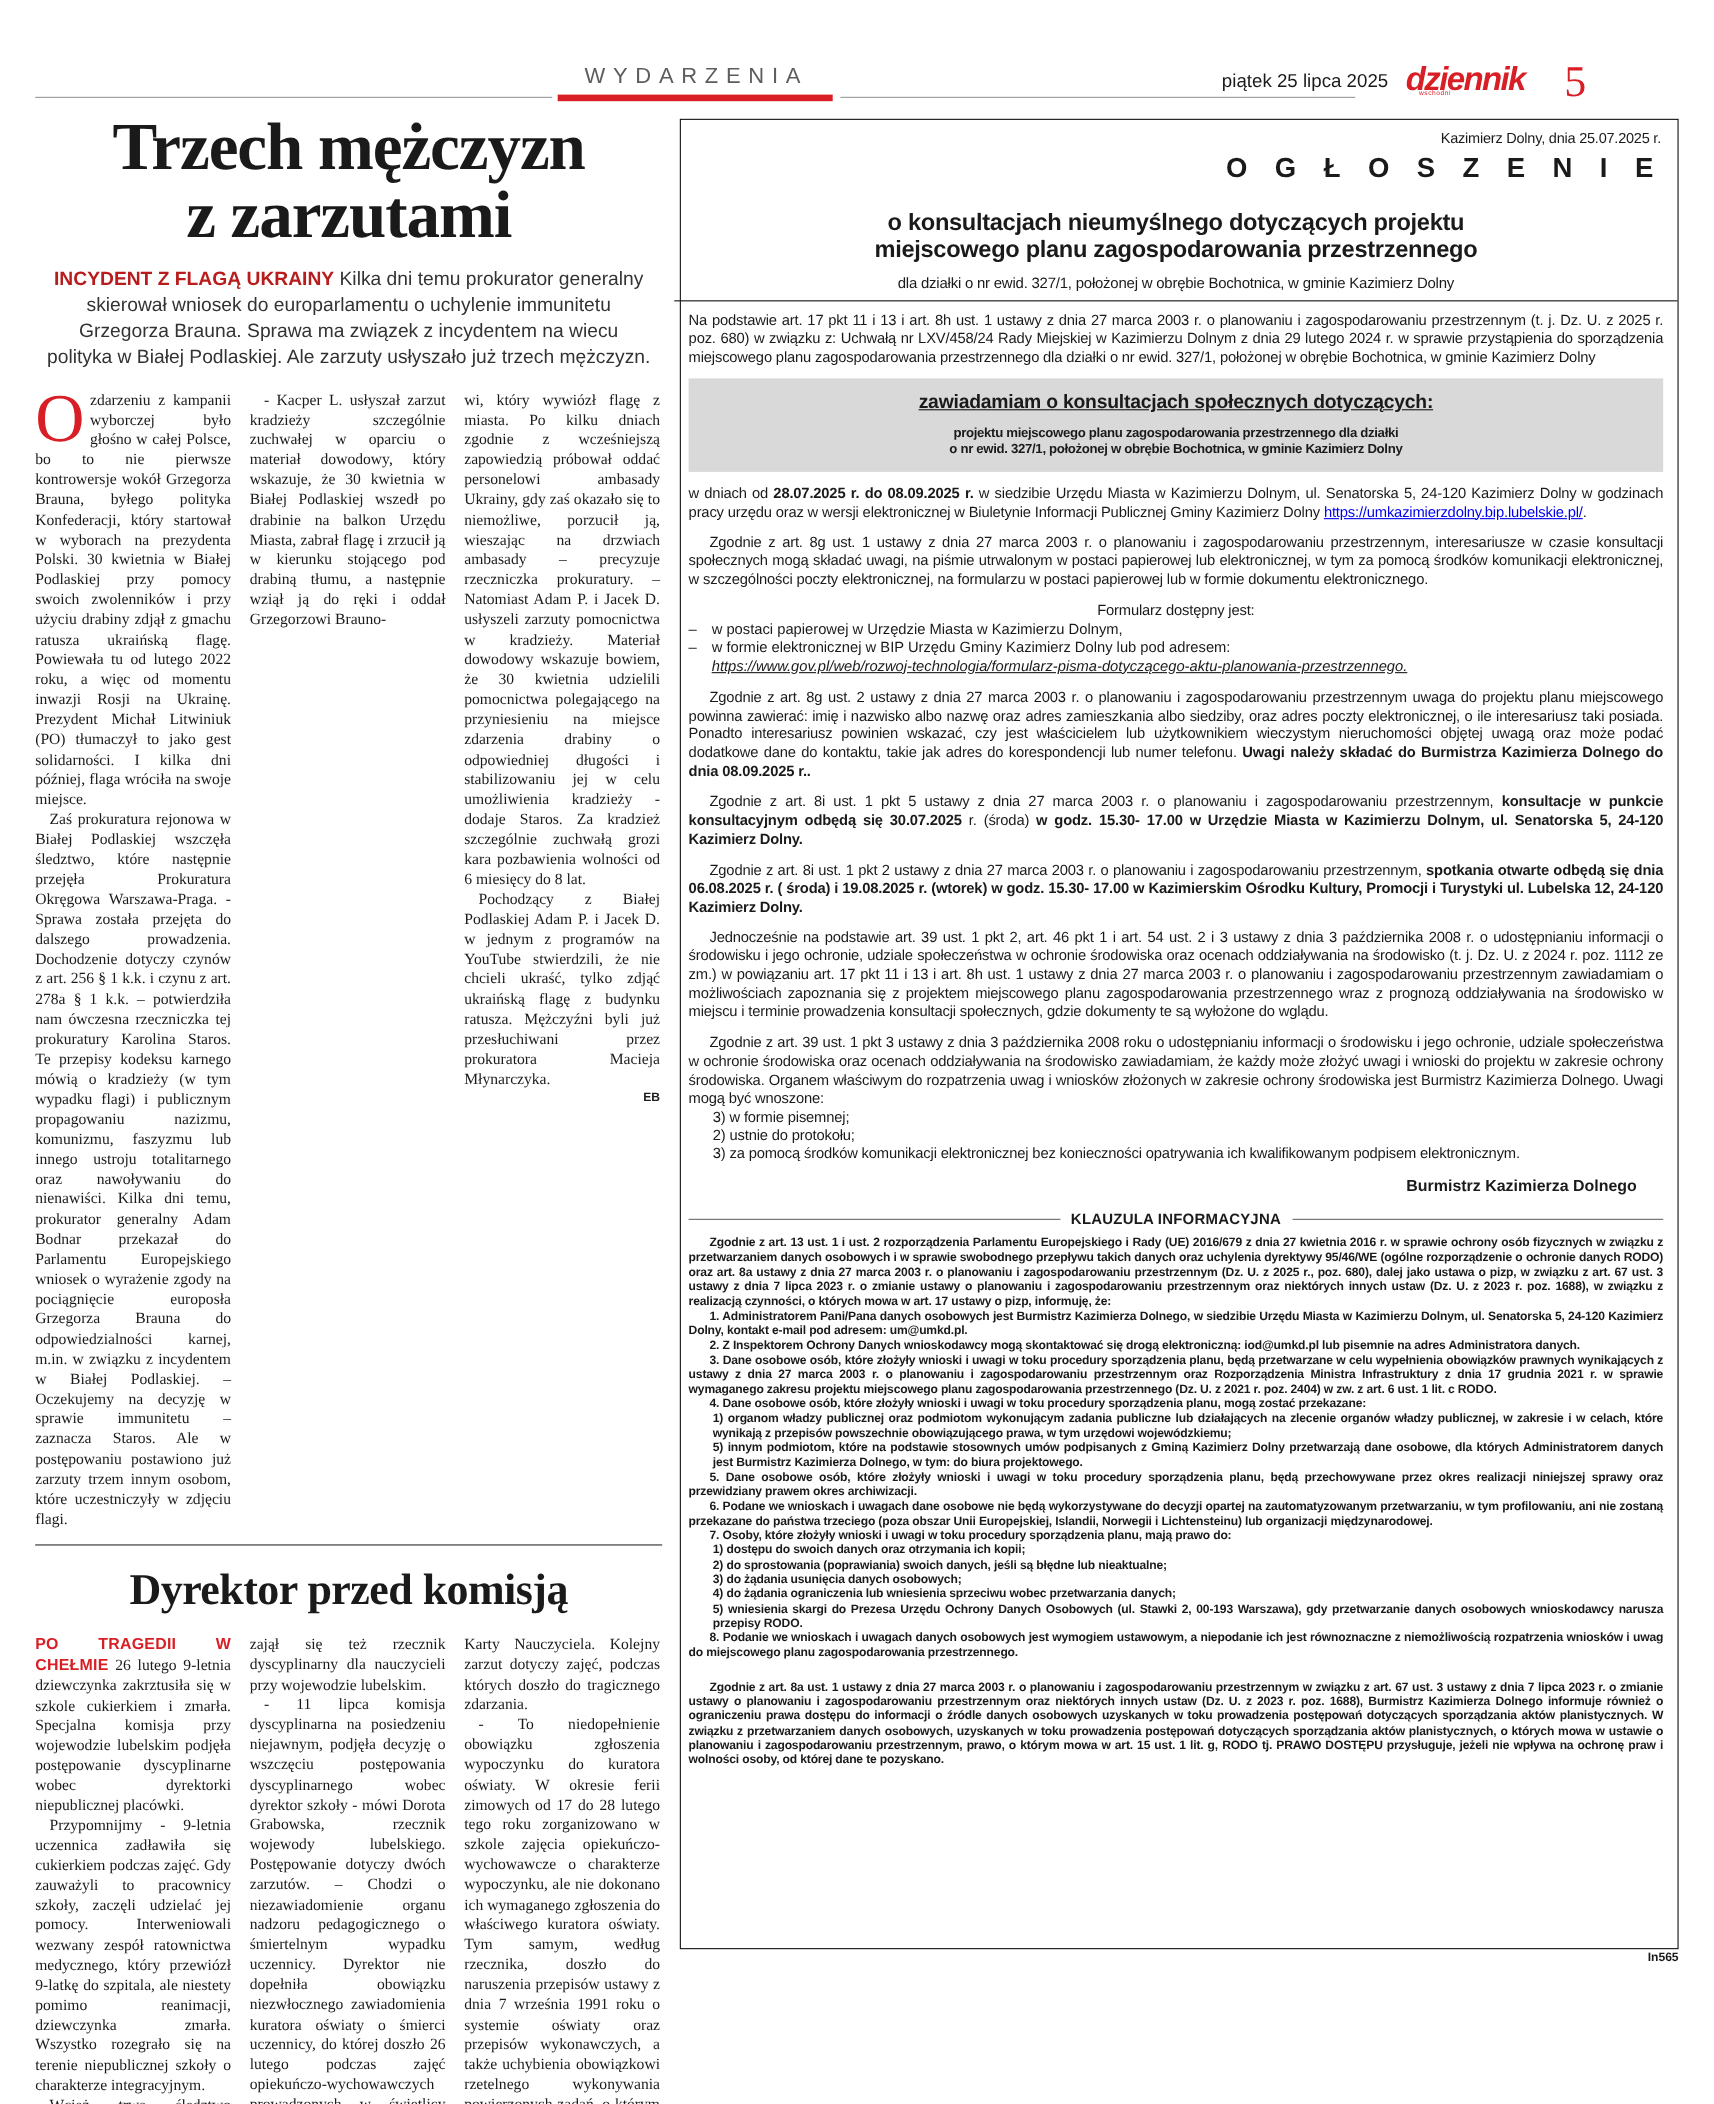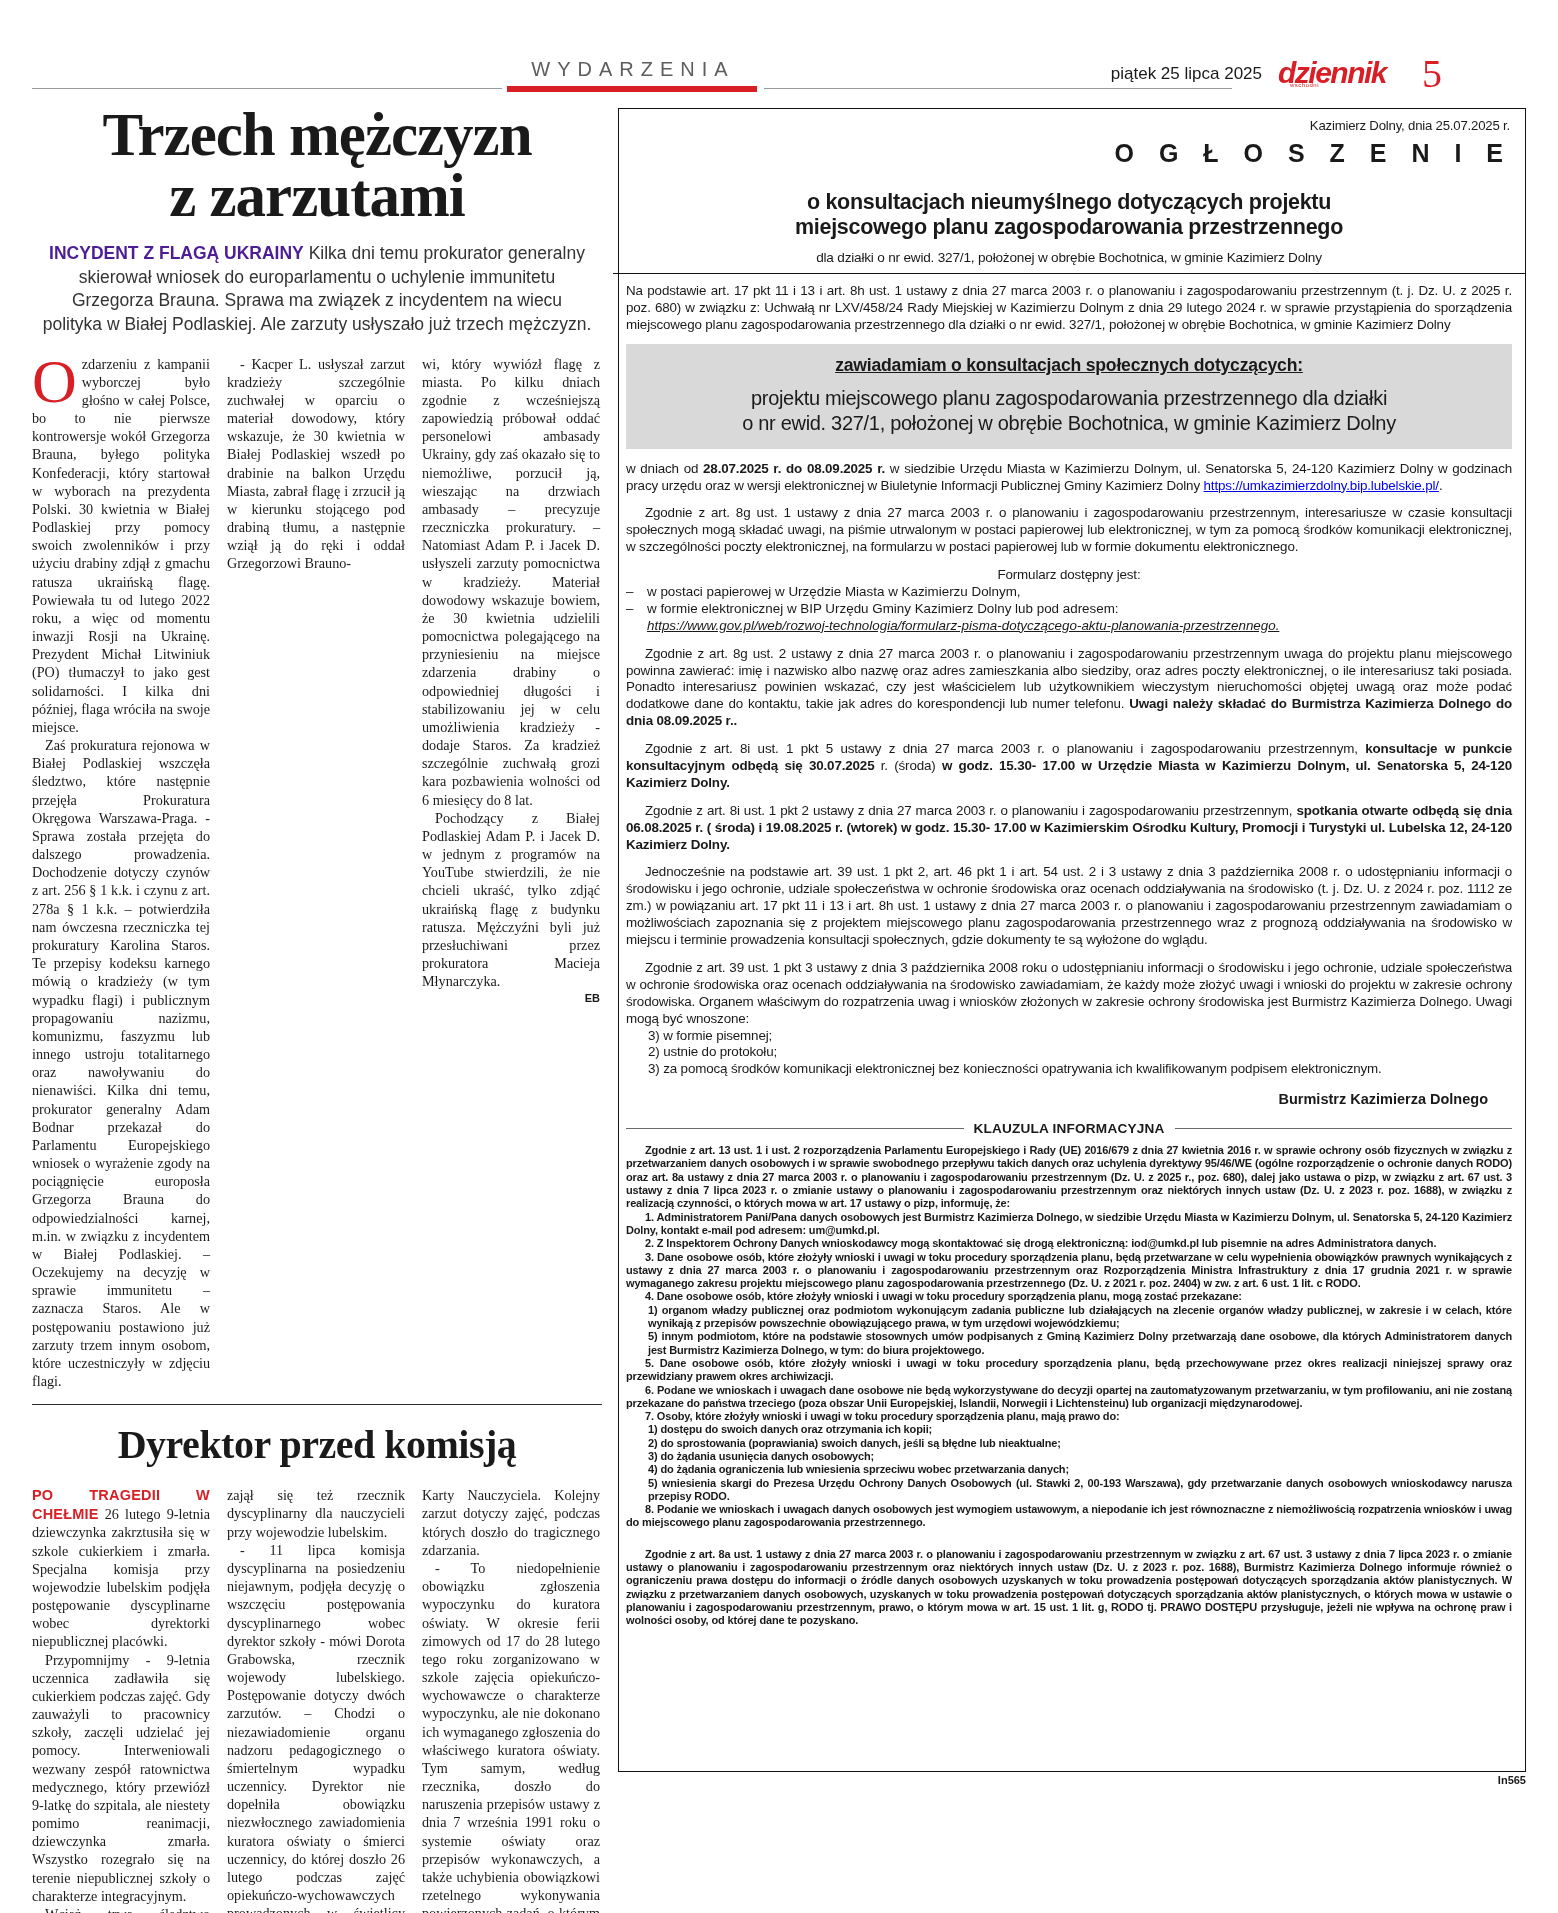--- a/index.html
+++ b/index.html
@@ -22,21 +22,21 @@
   .pagenum{position:absolute;left:1390px;top:-8px;font-family:"Liberation Serif",serif;
       font-size:40px;color:#d81f26;}
 
   
   .left-well{position:absolute;left:32px;top:104px;width:570px;}
   .headline{font-family:"Liberation Serif",serif;font-weight:bold;font-size:61px;line-height:1.0;
       text-align:center;letter-spacing:-1px;margin:0 0 6px 0;}
   .headline .l2{display:block;}
   .lede{font-family:"Liberation Sans",sans-serif;font-size:17.5px;line-height:1.35;
       text-align:center;margin:16px 8px 0 8px;color:#333;}
-  .lede b{color:#4c1d95;font-weight:bold;}
+  .lede b{color:#b91c1c;font-weight:bold;}
 
   .cols3{display:flex;gap:17px;margin-top:18px;}
   .col{width:178px;font-size:14.2px;line-height:1.28;text-align:justify;hyphens:auto;}
   .col p{margin:0;text-indent:13px;}
   .col p.noind{text-indent:0;}
   .dropcap{float:left;font-size:62px;line-height:48px;padding:2px 5px 0 0;color:#d81f26;
       font-family:"Liberation Serif",serif;}
   .sig{font-weight:bold;font-family:"Liberation Sans",sans-serif;font-size:11px;}
   .sig-right{text-align:right;}
 
@@ -53,21 +53,21 @@
   .ad .place{text-align:right;font-size:13.2px;margin:1px 2px 6px 0;letter-spacing:-.2px;}
   .ad .t1{text-align:right;font-weight:bold;font-size:25px;letter-spacing:9px;margin:6px 0 22px 0;}
   .ad .t2{text-align:center;font-weight:bold;font-size:21.5px;line-height:1.14;letter-spacing:-.3px;}
   .ad .t3{text-align:center;font-size:13.6px;margin:11px 0 0 0;letter-spacing:-.2px;}
   .ad hr.full{border:0;border-top:1px solid #111;margin:8px -13px 9px -13px;}
   .ad p{margin:0 0 0 0;font-size:13.4px;line-height:1.26;text-align:justify;letter-spacing:-.15px;}
   .ad p.ind{text-indent:19px;}
   .ad p.gap{margin-top:11px;}
   .ad .gray{background:#d9d9d9;padding:11px 14px 13px 14px;margin:10px 0 12px 0;text-align:center;}
   .ad .gray .g1{font-weight:bold;font-size:17.6px;text-decoration:underline;letter-spacing:-.2px;}
-  .ad .gray .g2{font-weight:normal;font-size:20px;line-height:1.25;margin-top:10px;letter-spacing:-.3px;text-align:center;}
+  .ad .gray .g2{font-weight:bold;font-size:12px;line-height:1.25;margin-top:10px;letter-spacing:-.3px;text-align:center;}
   .ad .center{text-align:center;}
   .ad .dash{display:flex;gap:8px;font-size:13.4px;line-height:1.26;}
   .ad .dash .m{width:13px;flex:0 0 13px;}
   .ad .ital{font-style:italic;}
   .ad .link{text-decoration:underline;}
   .ad .sign{text-align:right;font-weight:bold;font-size:14.5px;margin-top:13px;padding-right:24px;}
   .ad .klz{display:flex;align-items:center;gap:10px;margin:14px 0 8px 0;}
   .ad .klz .ln{flex:1;height:1px;background:#6a6a6a;}
   .ad .klz .tx{font-weight:bold;font-size:13.6px;letter-spacing:.2px;}
   .ad .small p{font-size:11px;line-height:1.21;font-weight:bold;}

